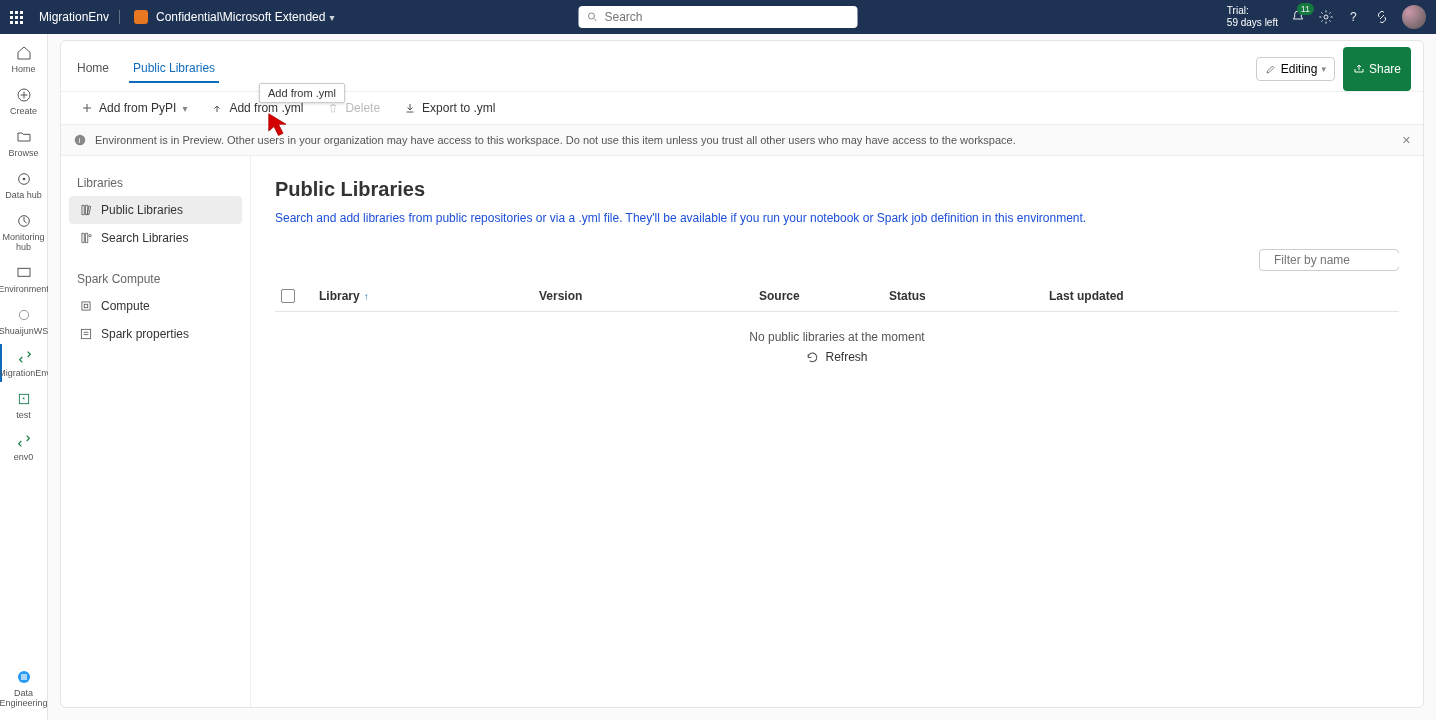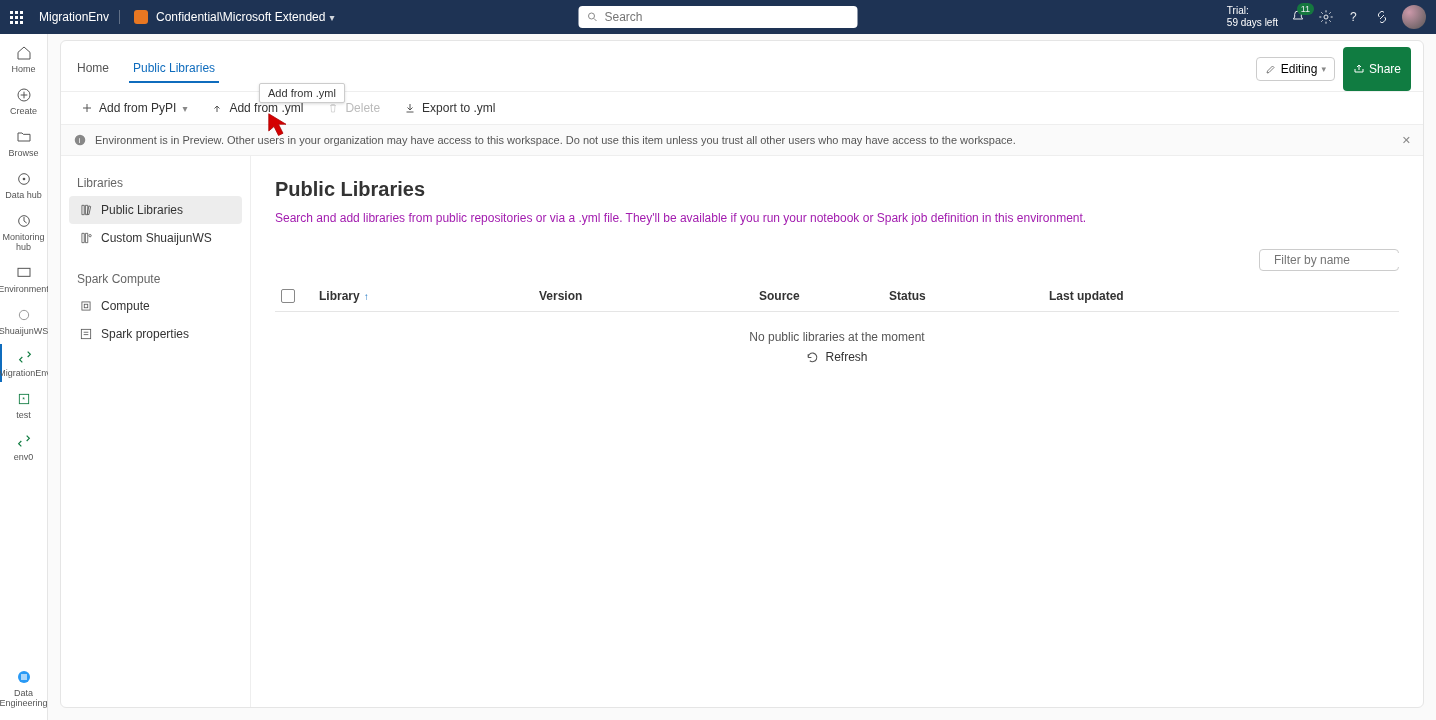--- a/index.html
+++ b/index.html
@@ -115,21 +115,21 @@
   .side-group-title { color: #666; font-size: 12px; padding: 6px 8px; font-weight: 400; }
   .side-item {
     display: flex; align-items: center; gap: 8px;
     padding: 7px 10px; border-radius: 4px; cursor: pointer; color: #333;
   }
   .side-item.active { background: #ededed; }
   .side-icon { width: 14px; height: 14px; }
 
   .detail-panel { flex: 1; padding: 22px 24px; font-size: 12px; color: #333; }
   .detail-panel h2 { font-size: 20px; font-weight: 600; margin-bottom: 10px; }
-  .detail-desc { color: #a21caf; margin-bottom: 24px; }
+  .detail-desc { color: #1d4ed8; margin-bottom: 24px; }
   .filter-row { display: flex; justify-content: flex-end; margin-bottom: 10px; }
   .filter-box {
     display: flex; align-items: center; gap: 6px;
     border: 1px solid #ccc; border-radius: 4px;
     padding: 3px 8px; width: 140px; font-size: 12px;
   }
   .filter-box input { border: none; outline: none; font-size: 12px; flex: 1; }
 
   .table-header {
     display: flex; align-items: center; gap: 20px;
@@ -396,21 +396,21 @@
             <svg class="side-icon" viewBox="0 0 24 24">
                 <path d="M5 4h4v16H5zM11 4h4v16h-4zM17 5l3 1-3 14-3-1z" fill="none" stroke="#555" stroke-width="1.4"></path>
               </svg>
             <span>Public Libraries</span>
           </div>
           <div class="side-item">
             <svg class="side-icon" viewBox="0 0 24 24">
                 <path d="M5 4h4v16H5zM11 4h4v16h-4z" fill="none" stroke="#555" stroke-width="1.4"></path>
                 <circle cx="19" cy="8" r="2" fill="none" stroke="#555" stroke-width="1.4"></circle>
               </svg>
-            <span>Custom ShuaijunWS</span>
+            <span>Search Libraries</span>
           </div>
 
           <div style="height:14px;"></div>
           <div class="side-group-title">Spark Compute</div>
           <div class="side-item">
             <svg class="side-icon" viewBox="0 0 24 24">
                 <rect x="5" y="5" width="14" height="14" fill="none" stroke="#555" stroke-width="1.4"></rect>
                 <rect x="9" y="9" width="6" height="6" fill="none" stroke="#555" stroke-width="1.4"></rect>
               </svg>
             <span>Compute</span>

